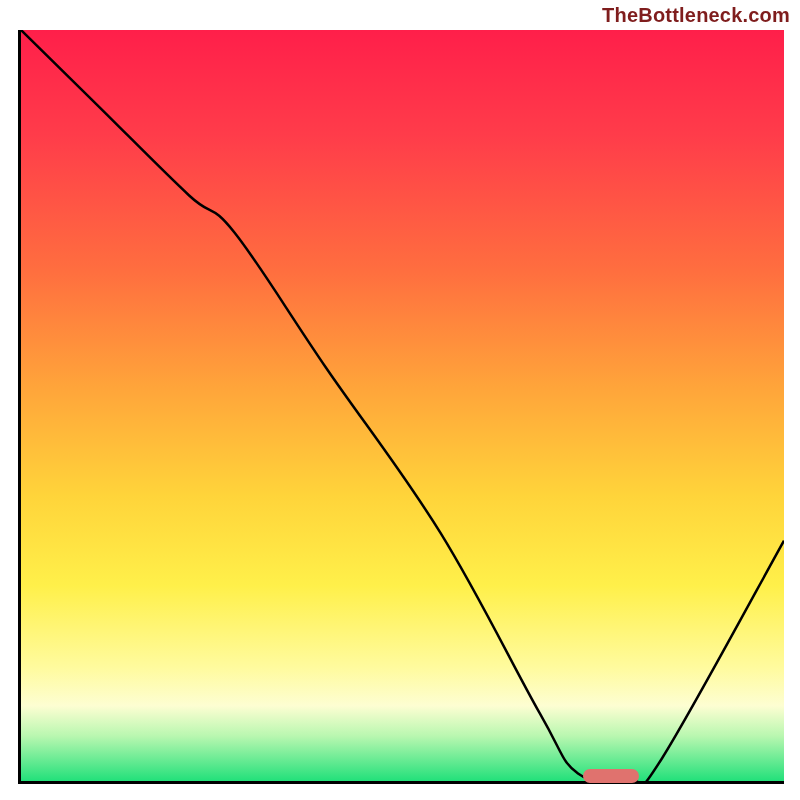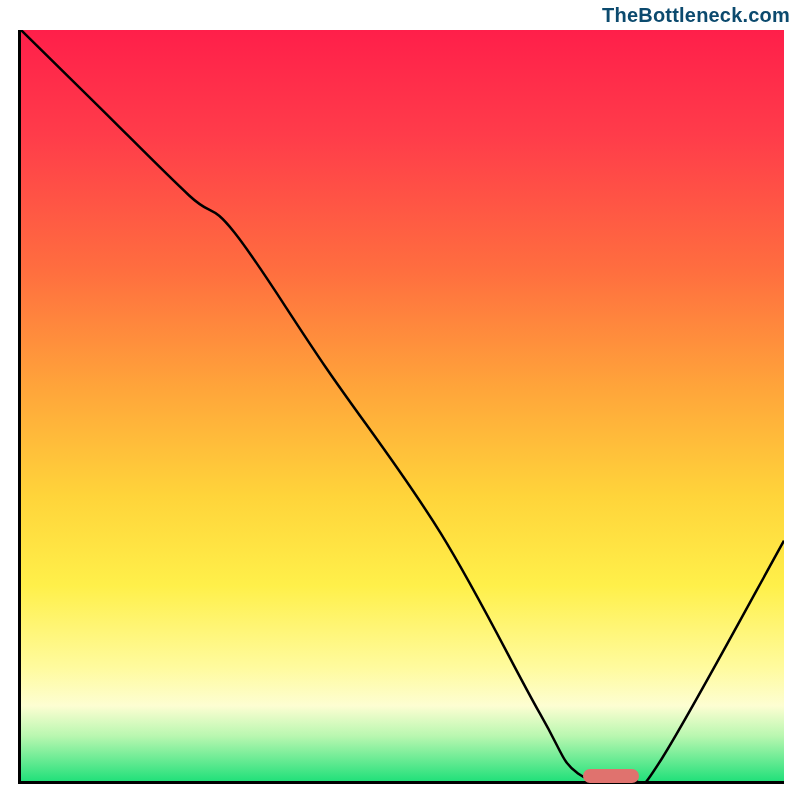--- a/index.html
+++ b/index.html
@@ -7,21 +7,21 @@
 
   .wrap { position: relative; width: 800px; height: 800px; }
 
   .attribution {
     position: absolute;
     top: 4px;
     right: 10px;
     font-family: Arial, Helvetica, sans-serif;
     font-size: 20px;
     font-weight: bold;
-    color: #0c4a6e;
+    color: #7f1d1d;
     letter-spacing: 0.2px;
   }
 
   .plot-container {
     position: absolute;
     left: 18px;
     top: 30px;
     width: 766px;   
     height: 754px;  
     border-left: 3px solid #000;

